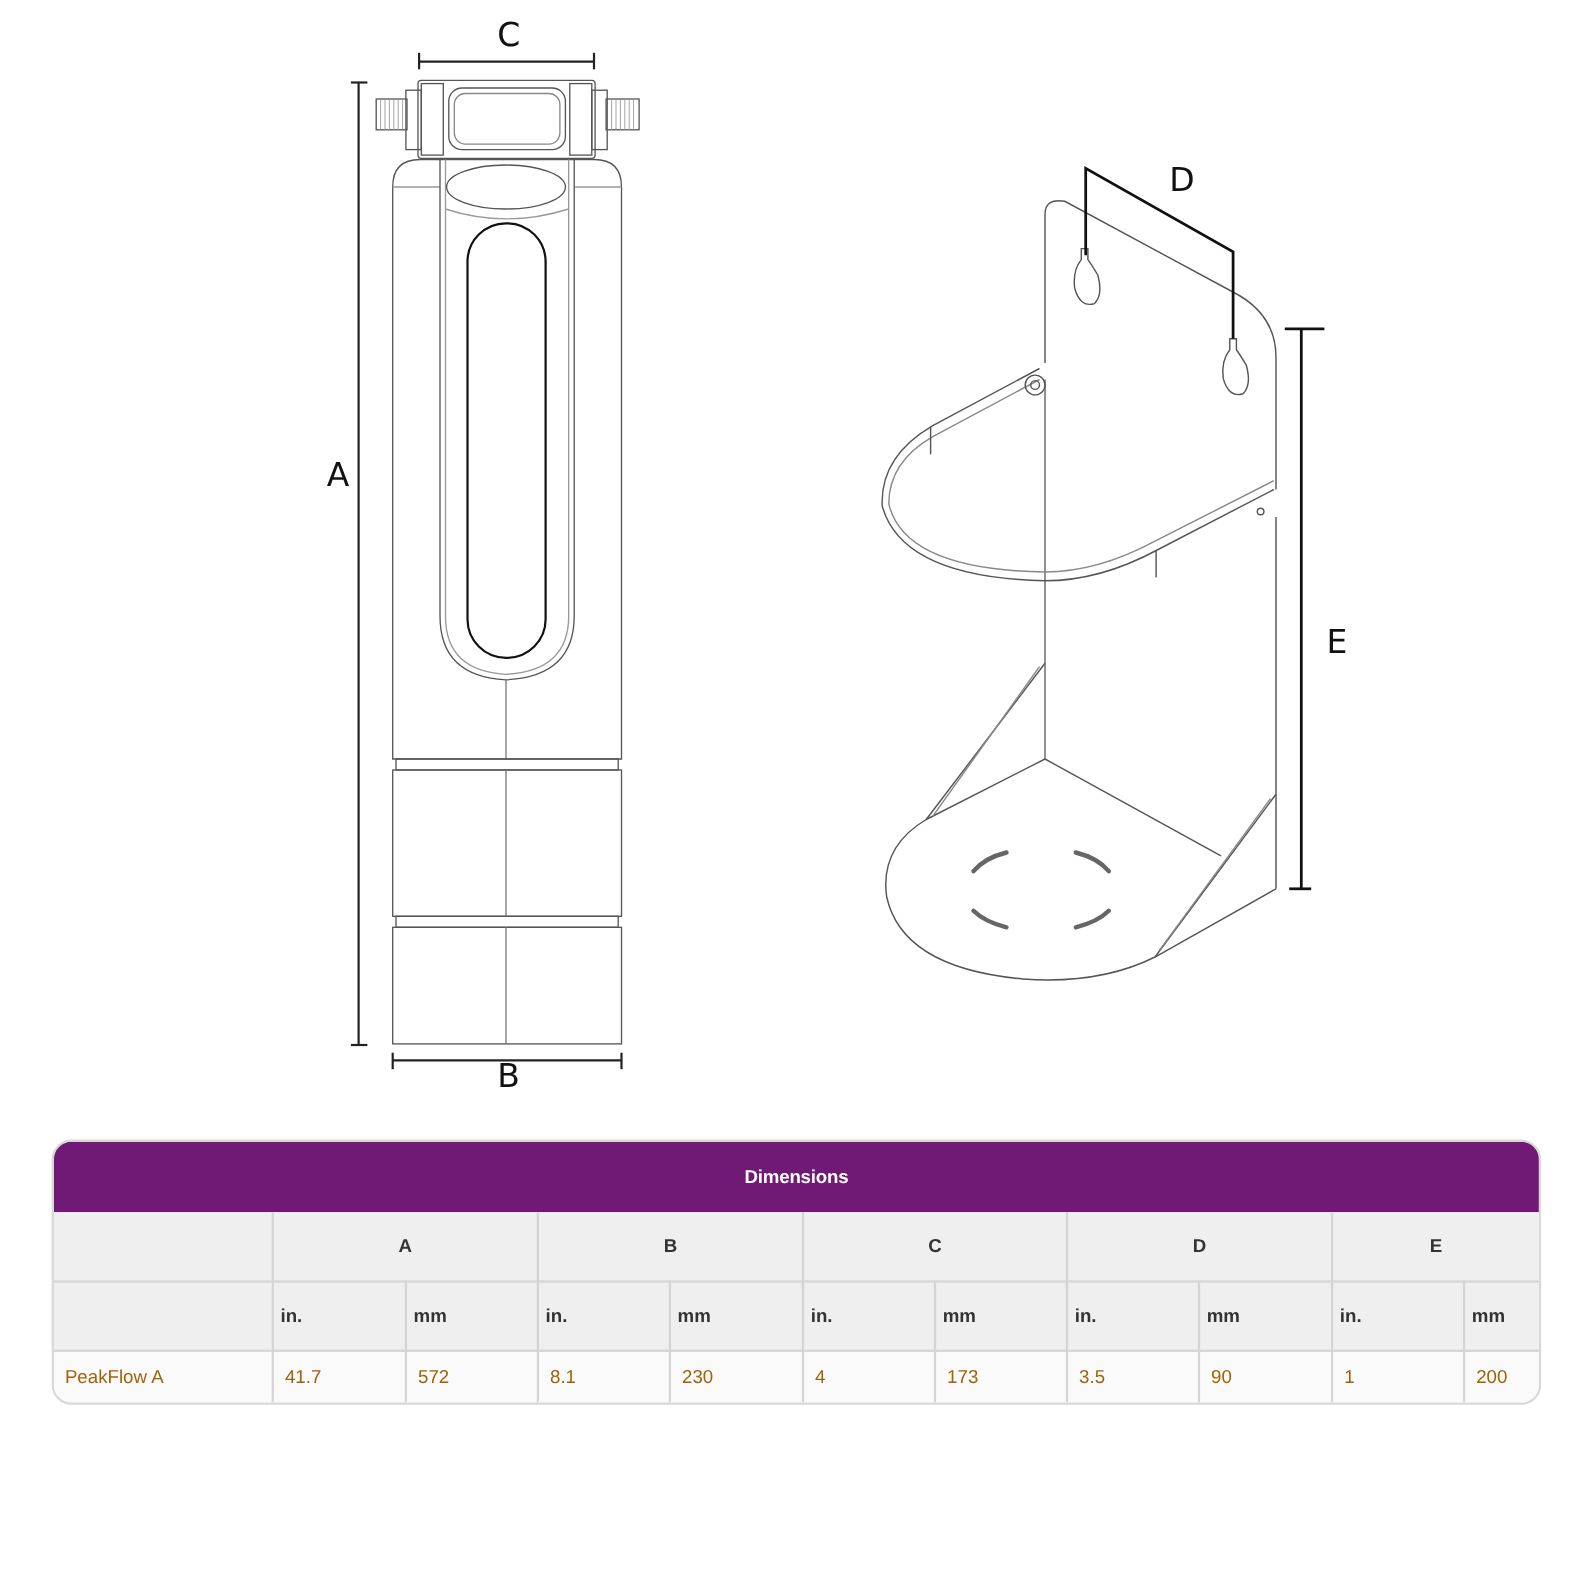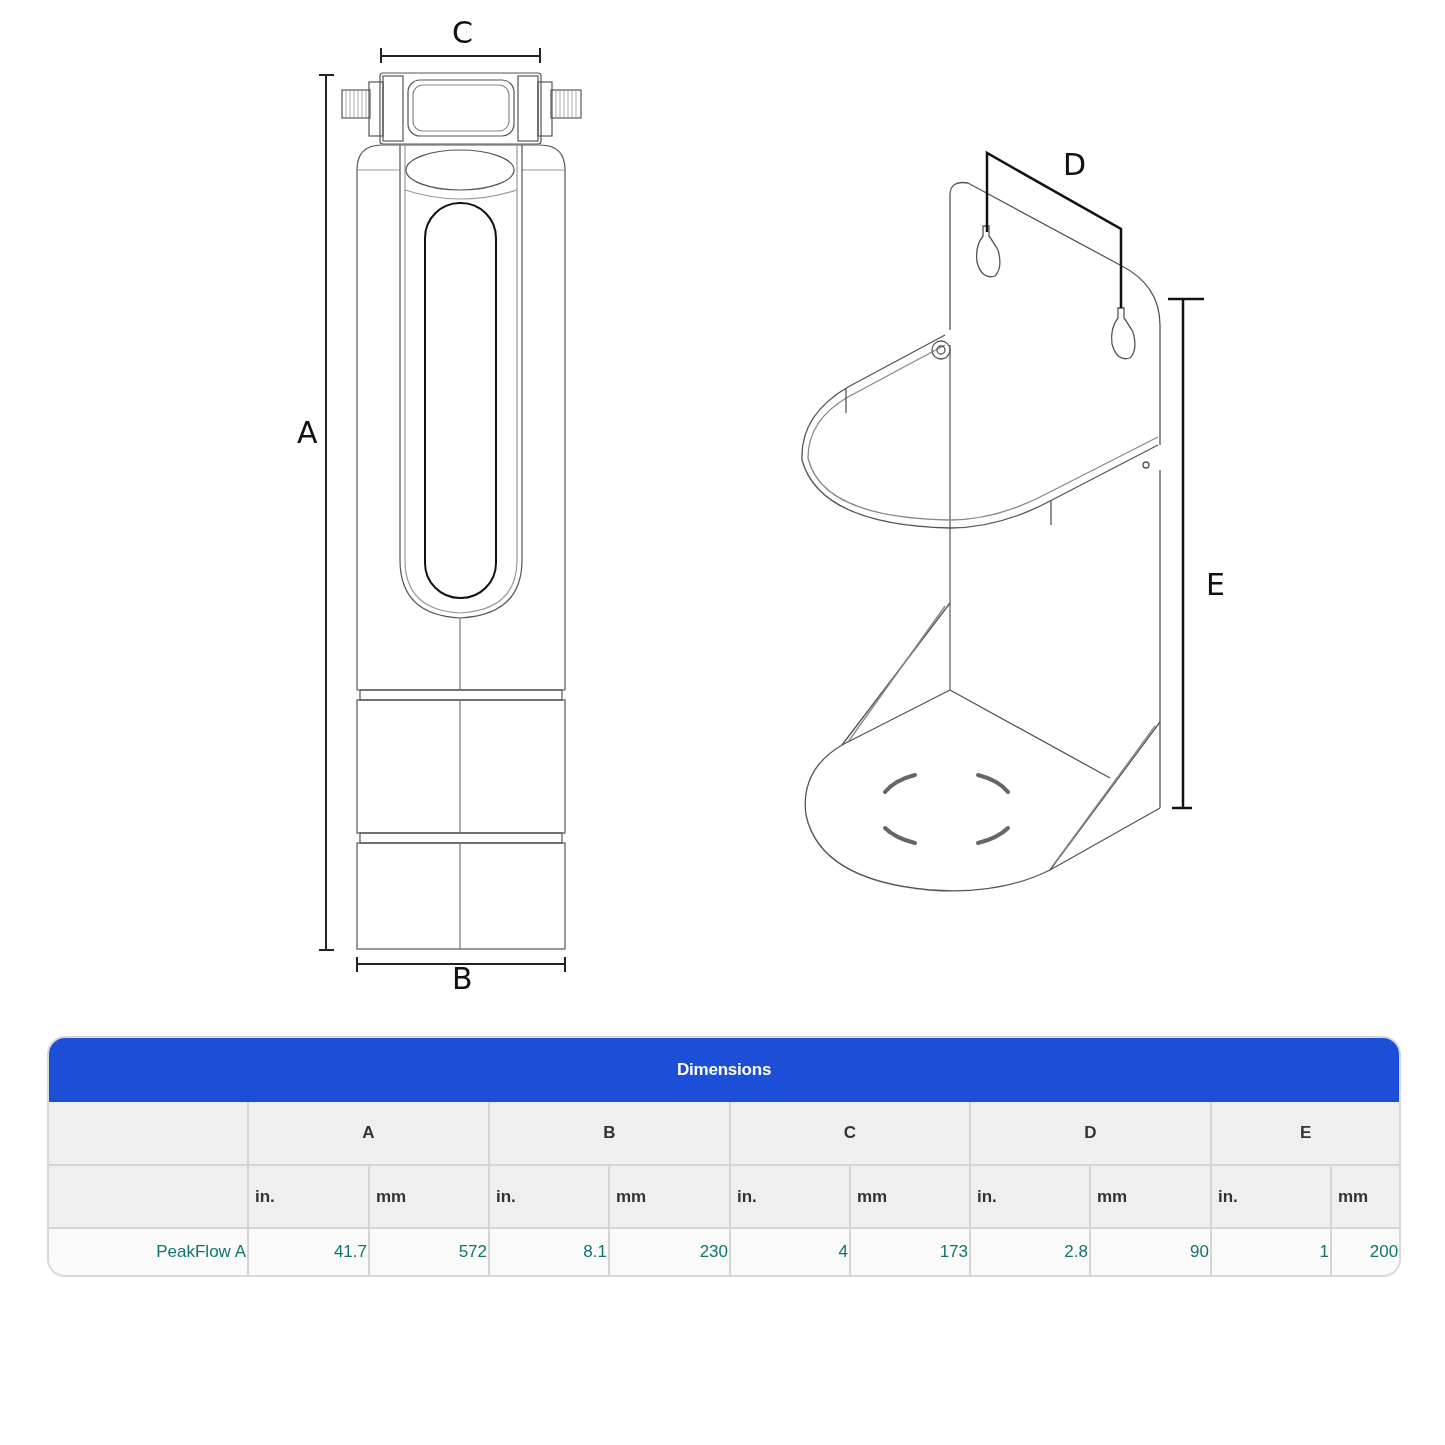--- a/index.html
+++ b/index.html
@@ -7,32 +7,32 @@
   #drawing { position: absolute; left: 0; top: 0; width: 1445px; height: 1020px; }
   .dim-label { position: absolute; font-family: "DejaVu Sans", sans-serif; font-size: 30px; color: #111; line-height: 1; }
   #dims-table {
     position: absolute; left: 47px; top: 1036px; width: 1350px;
     border-collapse: separate; border-spacing: 0;
     border: 2px solid #d8d8d8; border-radius: 18px; overflow: hidden;
     background: #fafafa;
   }
   #dims-table table { border-collapse: collapse; width: 100%; table-layout: fixed; }
   .t-title {
-    background: #1d4ed8; color: #ffffff; font-weight: bold; font-size: 17px;
+    background: #701a75; color: #ffffff; font-weight: bold; font-size: 17px;
     text-align: center; height: 62px; letter-spacing: -0.2px;
   }
   .t-letter td, .t-unit td {
     background: #efefef; font-weight: bold; color: #333; font-size: 17px;
     border: 2px solid #d4d4d4;
   }
   .t-letter td { height: 60px; text-align: center; }
   .t-unit td { height: 59px; text-align: left; padding-left: 6px; }
   .t-data td {
-    background: #fafafa; color: #0f766e; font-size: 17px; height: 44px;
-    border: 2px solid #d4d4d4; padding-left: 10px; text-align: right;
+    background: #fafafa; color: #a16207; font-size: 17px; height: 44px;
+    border: 2px solid #d4d4d4; padding-left: 10px; text-align: left;
   }
   .t-letter td:first-child, .t-unit td:first-child, .t-data td:first-child { border-left: none; }
   .t-letter td:last-child, .t-unit td:last-child, .t-data td:last-child { border-right: none; }
   .t-data td { border-bottom: none; }
   .t-letter td { border-top: none; }
 </style>
 </head>
 <body>
 
 <div id="drawing">
@@ -189,20 +189,20 @@
       <td>mm</td>
     </tr>
     <tr class="t-data">
       <td>PeakFlow A</td>
       <td>41.7</td>
       <td>572</td>
       <td>8.1</td>
       <td>230</td>
       <td>4</td>
       <td>173</td>
-      <td>2.8</td>
+      <td>3.5</td>
       <td>90</td>
       <td>1</td>
       <td>200</td>
     </tr>
   </tbody>
     </table>
 </div>
 
 </body></html>

